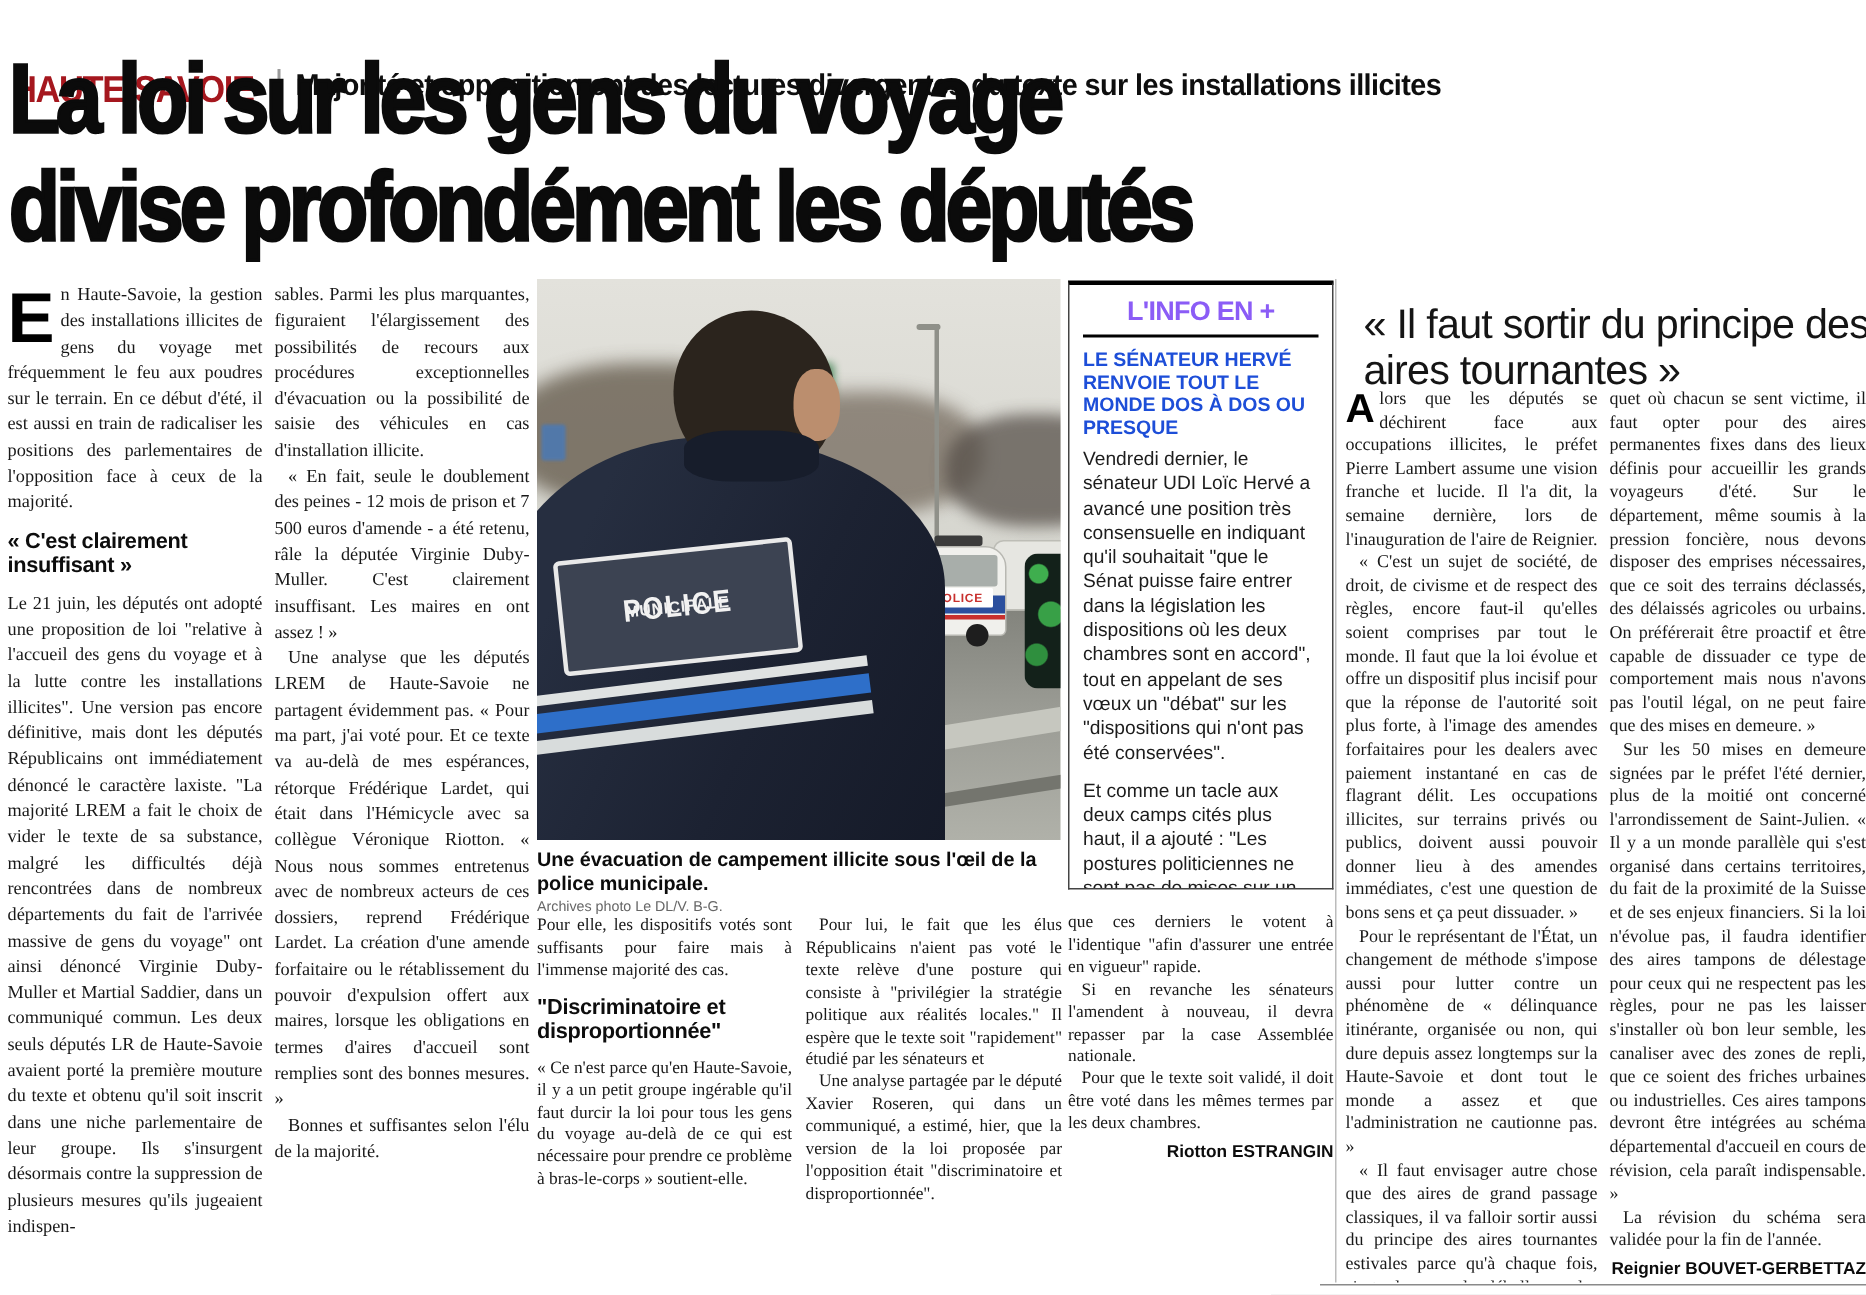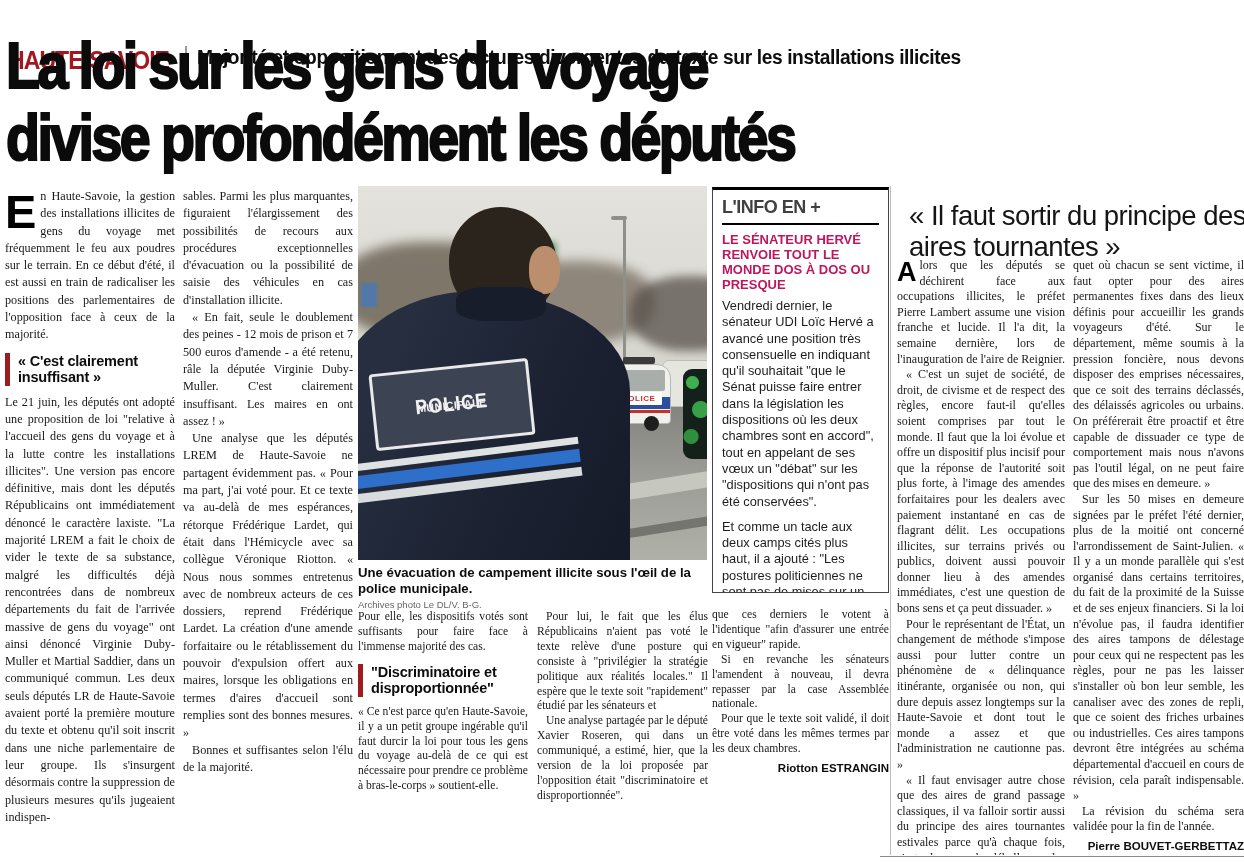--- a/index.html
+++ b/index.html
@@ -20,21 +20,21 @@
   .col{position:absolute;overflow:hidden;text-align:justify;}
   .colA12{font-size:12.2px;line-height:17.3px;}
   .colSm{font-size:11.6px;line-height:14.9px;}
   .colRt{font-size:12px;line-height:15.6px;}
   .col p{margin:0;}
   .col p.ind{text-indent:9px;}
   .dropcapE{float:left;font-family:"Liberation Sans",sans-serif;font-weight:700;
             font-size:47px;line-height:42px;padding:3px 4px 0 0;color:#000;}
   .dropcapA{float:left;font-family:"Liberation Sans",sans-serif;font-weight:700;
             font-size:27px;line-height:24px;padding:2px 3px 0 0;color:#000;}
-  .subhead{display:flex;margin:9px 0 8px 0;}
+  .subhead{display:flex;margin:9px 0 8px 0;flex-direction:column;}
   .subhead .bar{width:5px;background:#9e1b20;margin-right:8px;flex:none;}
   .subhead .sh-text{font-family:"Liberation Sans",sans-serif;font-weight:700;font-size:14.5px;
                     line-height:16.5px;letter-spacing:-0.2px;color:#0d0d0d;text-align:left;}
   .byline{font-family:"Liberation Sans",sans-serif;font-weight:700;font-size:11.5px;
           text-align:right;margin-top:4px;color:#0c0c0c;}
   
   .figure{position:absolute;left:358px;top:186px;width:349px;}
   .photo{position:relative;width:349px;height:374px;overflow:hidden;
          background:linear-gradient(#e3e2dc,#d4d4cd 55%,#c8c9c2);}
   .photo div{position:absolute;}
@@ -90,23 +90,23 @@
   .st-b{height:13px;background:#2e6fc9;}
   .st-g2{height:5px;}
   .st-w2{height:9px;background:#d8dcdc;}
   .caption{margin:5px 0 0 0;font-family:"Liberation Sans",sans-serif;font-weight:700;
            font-size:13.2px;line-height:16px;color:#0c0c0c;}
   .credit{margin:2px 0 0 0;font-family:"Liberation Sans",sans-serif;font-size:9.5px;color:#666;}
   
   .infobox{position:absolute;left:712px;top:187px;width:177px;height:406px;box-sizing:border-box;
            border:1px solid #444;border-top:3px solid #000;padding:7px 9px;overflow:hidden;
            font-family:"Liberation Sans",sans-serif;text-align:left;}
-  .info-title{font-weight:700;font-size:18px;letter-spacing:-0.5px;color:#404040;
-              border-bottom:2px solid #000;padding-bottom:5px;margin-bottom:7px;}
-  .info-heading{font-weight:700;font-size:13px;line-height:15px;color:#be185d;margin-bottom:6px;}
+  .info-title{font-weight:700;font-size:18px;letter-spacing:-0.5px;color:#8b5cf6;
+              border-bottom:2px solid #000;padding-bottom:5px;margin-bottom:7px;text-align:center;}
+  .info-heading{font-weight:700;font-size:13px;line-height:15px;color:#1d4ed8;margin-bottom:6px;}
   .info-body p{margin:0 0 9px 0;font-size:12.8px;line-height:16.3px;color:#1c1c1c;}
   
   .v-divider{position:absolute;left:890px;top:186px;width:1px;height:669px;background:#bcbcbc;}
   .right-title{position:absolute;left:897px;top:188px;width:345px;margin:12px;
                font-family:"Liberation Sans",sans-serif;font-weight:400;font-size:27.5px;line-height:31px;
                letter-spacing:-0.5px;color:#151515;}
   .bottom-rule{position:absolute;left:880px;top:856px;width:364px;height:1px;background:#8a8a8a;}
 </style>
 </head>
 <body>
@@ -181,21 +181,21 @@
       <div class="patch">
         <div class="p1">POLICE</div>
         <div class="p2">MUNICIPALE</div>
       </div>
     </div>
     <p class="caption">Une évacuation de campement illicite sous l'œil de la police municipale.</p>
     <p class="credit">Archives photo Le DL/V. B-G.</p>
   </div>
 
   <div class="col colSm" style="left:358px;top:610px;width:170px;height:245px;">
-    <p>Pour elle, les dispositifs votés sont suffisants pour faire face à l'immense majorité des cas.</p>
+    <p>Pour elle, les dispositifs votés sont suffisants pour faire mais à l'immense majorité des cas.</p>
     <div class="subhead">
       <div class="bar"></div>
       <div class="sh-text">"Discriminatoire et disproportionnée"</div>
     </div>
     <p>« Ce n'est parce qu'en Haute-Savoie, il y a un petit groupe ingérable qu'il faut durcir la loi pour tous les gens du voyage au-delà de ce qui est nécessaire pour prendre ce problème à bras-le-corps » soutient-elle.</p>
   </div>
 
   <div class="col colSm" style="left:537px;top:610px;width:171px;height:245px;">
     <p class="ind">Pour lui, le fait que les élus Républicains n'aient pas voté le texte relève d'une posture qui consiste à "privilégier la stratégie politique aux réalités locales." Il espère que le texte soit "rapidement" étudié par les sénateurs et</p>
     <p class="ind">Une analyse partagée par le député Xavier Roseren, qui dans un communiqué, a estimé, hier, que la version de la loi proposée par l'opposition était "discriminatoire et disproportionnée".</p>
@@ -224,17 +224,17 @@
     <p><span class="dropcapA">A</span><span>lors que les députés se déchirent face aux occupations illicites, le préfet Pierre Lambert assume une vision franche et lucide. Il l'a dit, la semaine dernière, lors de l'inauguration de l'aire de Reignier.</span></p>
     <p class="ind">« C'est un sujet de société, de droit, de civisme et de respect des règles, encore faut-il qu'elles soient comprises par tout le monde. Il faut que la loi évolue et offre un dispositif plus incisif pour que la réponse de l'autorité soit plus forte, à l'image des amendes forfaitaires pour les dealers avec paiement instantané en cas de flagrant délit. Les occupations illicites, sur terrains privés ou publics, doivent aussi pouvoir donner lieu à des amendes immédiates, c'est une question de bons sens et ça peut dissuader. »</p>
     <p class="ind">Pour le représentant de l'État, un changement de méthode s'impose aussi pour lutter contre un phénomène de « délinquance itinérante, organisée ou non, qui dure depuis assez longtemps sur la Haute-Savoie et dont tout le monde a assez et que l'administration ne cautionne pas. »</p>
     <p class="ind">« Il faut envisager autre chose que des aires de grand passage classiques, il va falloir sortir aussi du principe des aires tournantes estivales parce qu'à chaque fois, c'est le grand déballage des hostilités entre les uns et les autres dans ce tourni-</p>
   </div>
 
   <div class="col colRt" style="left:1073px;top:258px;width:171px;height:597px;">
     <p>quet où chacun se sent victime, il faut opter pour des aires permanentes fixes dans des lieux définis pour accueillir les grands voyageurs d'été. Sur le département, même soumis à la pression foncière, nous devons disposer des emprises nécessaires, que ce soit des terrains déclassés, des délaissés agricoles ou urbains. On préférerait être proactif et être capable de dissuader ce type de comportement mais nous n'avons pas l'outil légal, on ne peut faire que des mises en demeure. »</p>
     <p class="ind">Sur les 50 mises en demeure signées par le préfet l'été dernier, plus de la moitié ont concerné l'arrondissement de Saint-Julien. « Il y a un monde parallèle qui s'est organisé dans certains territoires, du fait de la proximité de la Suisse et de ses enjeux financiers. Si la loi n'évolue pas, il faudra identifier des aires tampons de délestage pour ceux qui ne respectent pas les règles, pour ne pas les laisser s'installer où bon leur semble, les canaliser avec des zones de repli, que ce soient des friches urbaines ou industrielles. Ces aires tampons devront être intégrées au schéma départemental d'accueil en cours de révision, cela paraît indispensable. »</p>
     <p class="ind">La révision du schéma sera validée pour la fin de l'année.</p>
-    <div class="byline">Pierre BOUVET-GERBETTAZ</div>
+    <div class="byline">Reignier BOUVET-GERBETTAZ</div>
   </div>
 
   <div class="bottom-rule"></div>
 </div>
 
 </body></html>

